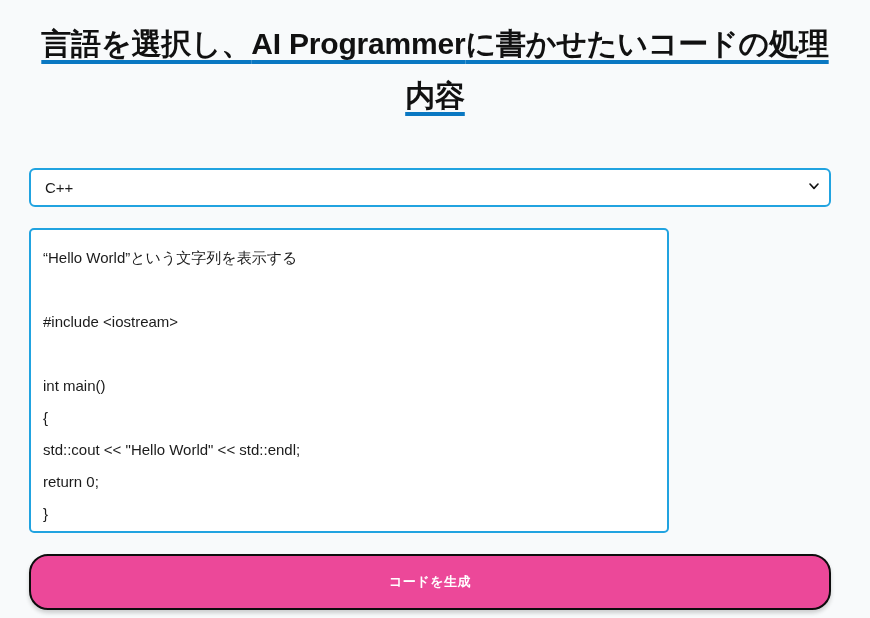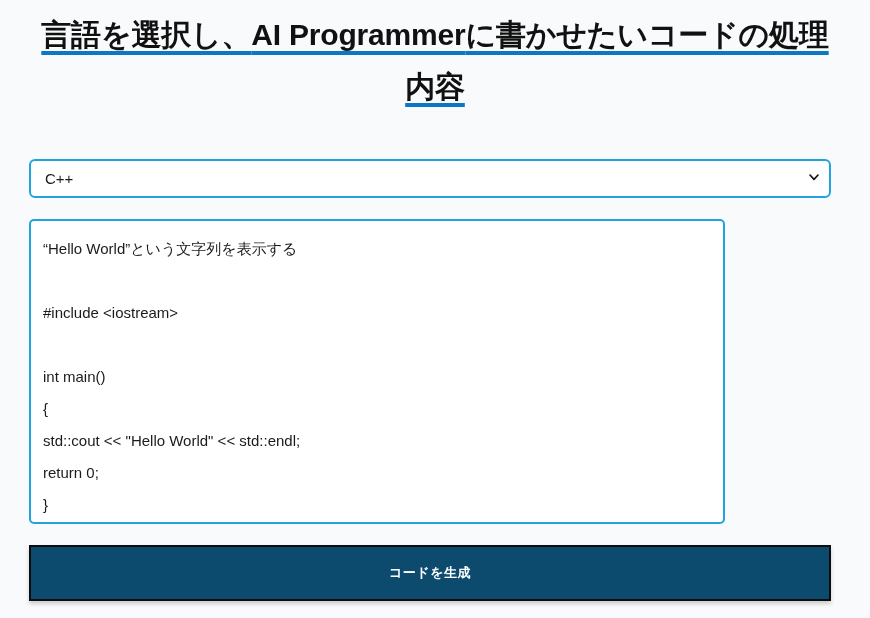--- a/index.html
+++ b/index.html
@@ -20,21 +20,21 @@
   .page {
     position: relative;
     width: 870px;
     height: 618px;
     box-sizing: border-box;
     padding: 0 29px;
   }
 
   
   .headline {
-    margin: 0;
+    margin: 9px;
     padding-top: 9px;
     font-size: 30px;
     line-height: 52px;
     font-weight: bold;
     text-align: center;
     letter-spacing: -0.2px;
     color: #111111;
   }
   .headline .u {
     text-decoration: underline;
@@ -86,21 +86,21 @@
     height: 7px;
     pointer-events: none;
   }
   .select-chevron svg { display: block; }
 
   .prompt-box {
     position: absolute;
     left: 0;
     top: 219px;
     box-sizing: border-box;
-    width: 696px;
+    width: 640px;
     height: 305px;
     border: 2px solid #21a3e0;
     border-radius: 5px;
     background: #ffffff;
     padding: 12px 14px 10px 12px;
     font-family: "Liberation Sans", sans-serif;
     font-size: 15px;
     line-height: 32px;
     color: #1b1b1b;
     white-space: pre-wrap;
@@ -110,22 +110,22 @@
   }
 
   .generate-button {
     position: absolute;
     left: 0;
     top: 545px;
     box-sizing: border-box;
     width: 802px;
     height: 56px;
     border: 2px solid #0d0d0d;
-    border-radius: 0;
-    background: #0c4a6e;
+    border-radius: 19px;
+    background: #ec4899;
     color: #ffffff;
     font-family: "Liberation Sans", sans-serif;
     font-size: 13px;
     font-weight: bold;
     letter-spacing: 0.5px;
     cursor: pointer;
     box-shadow: 0 3px 4px rgba(0,0,0,0.18);
     padding: 0;
   }
 </style>

